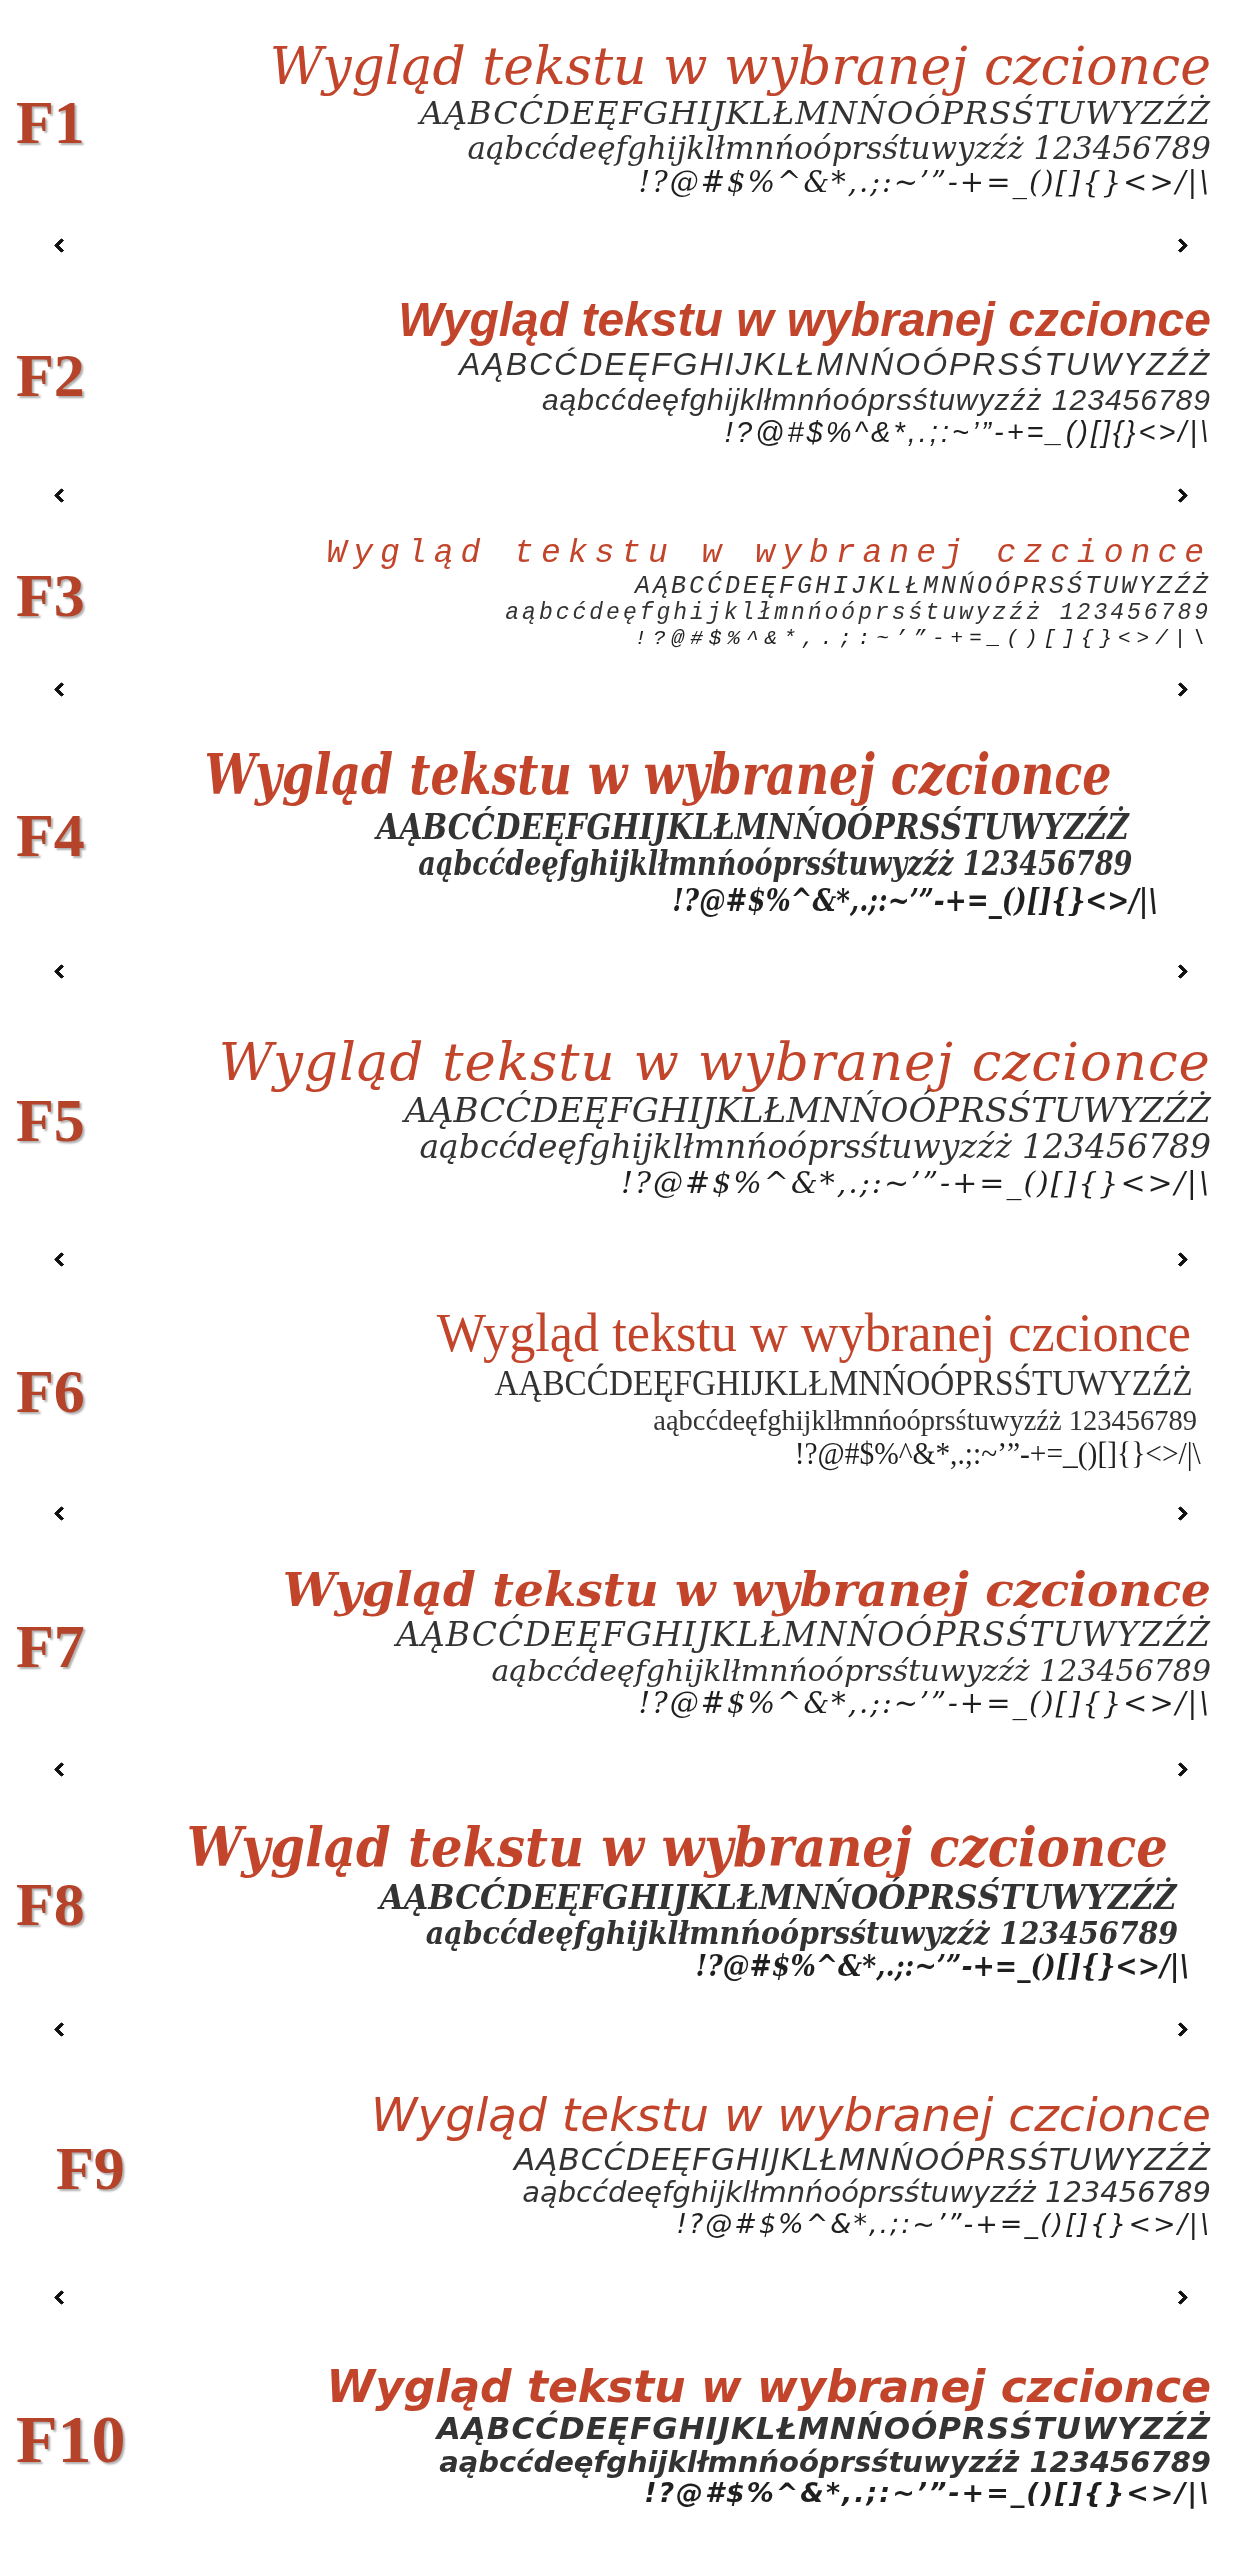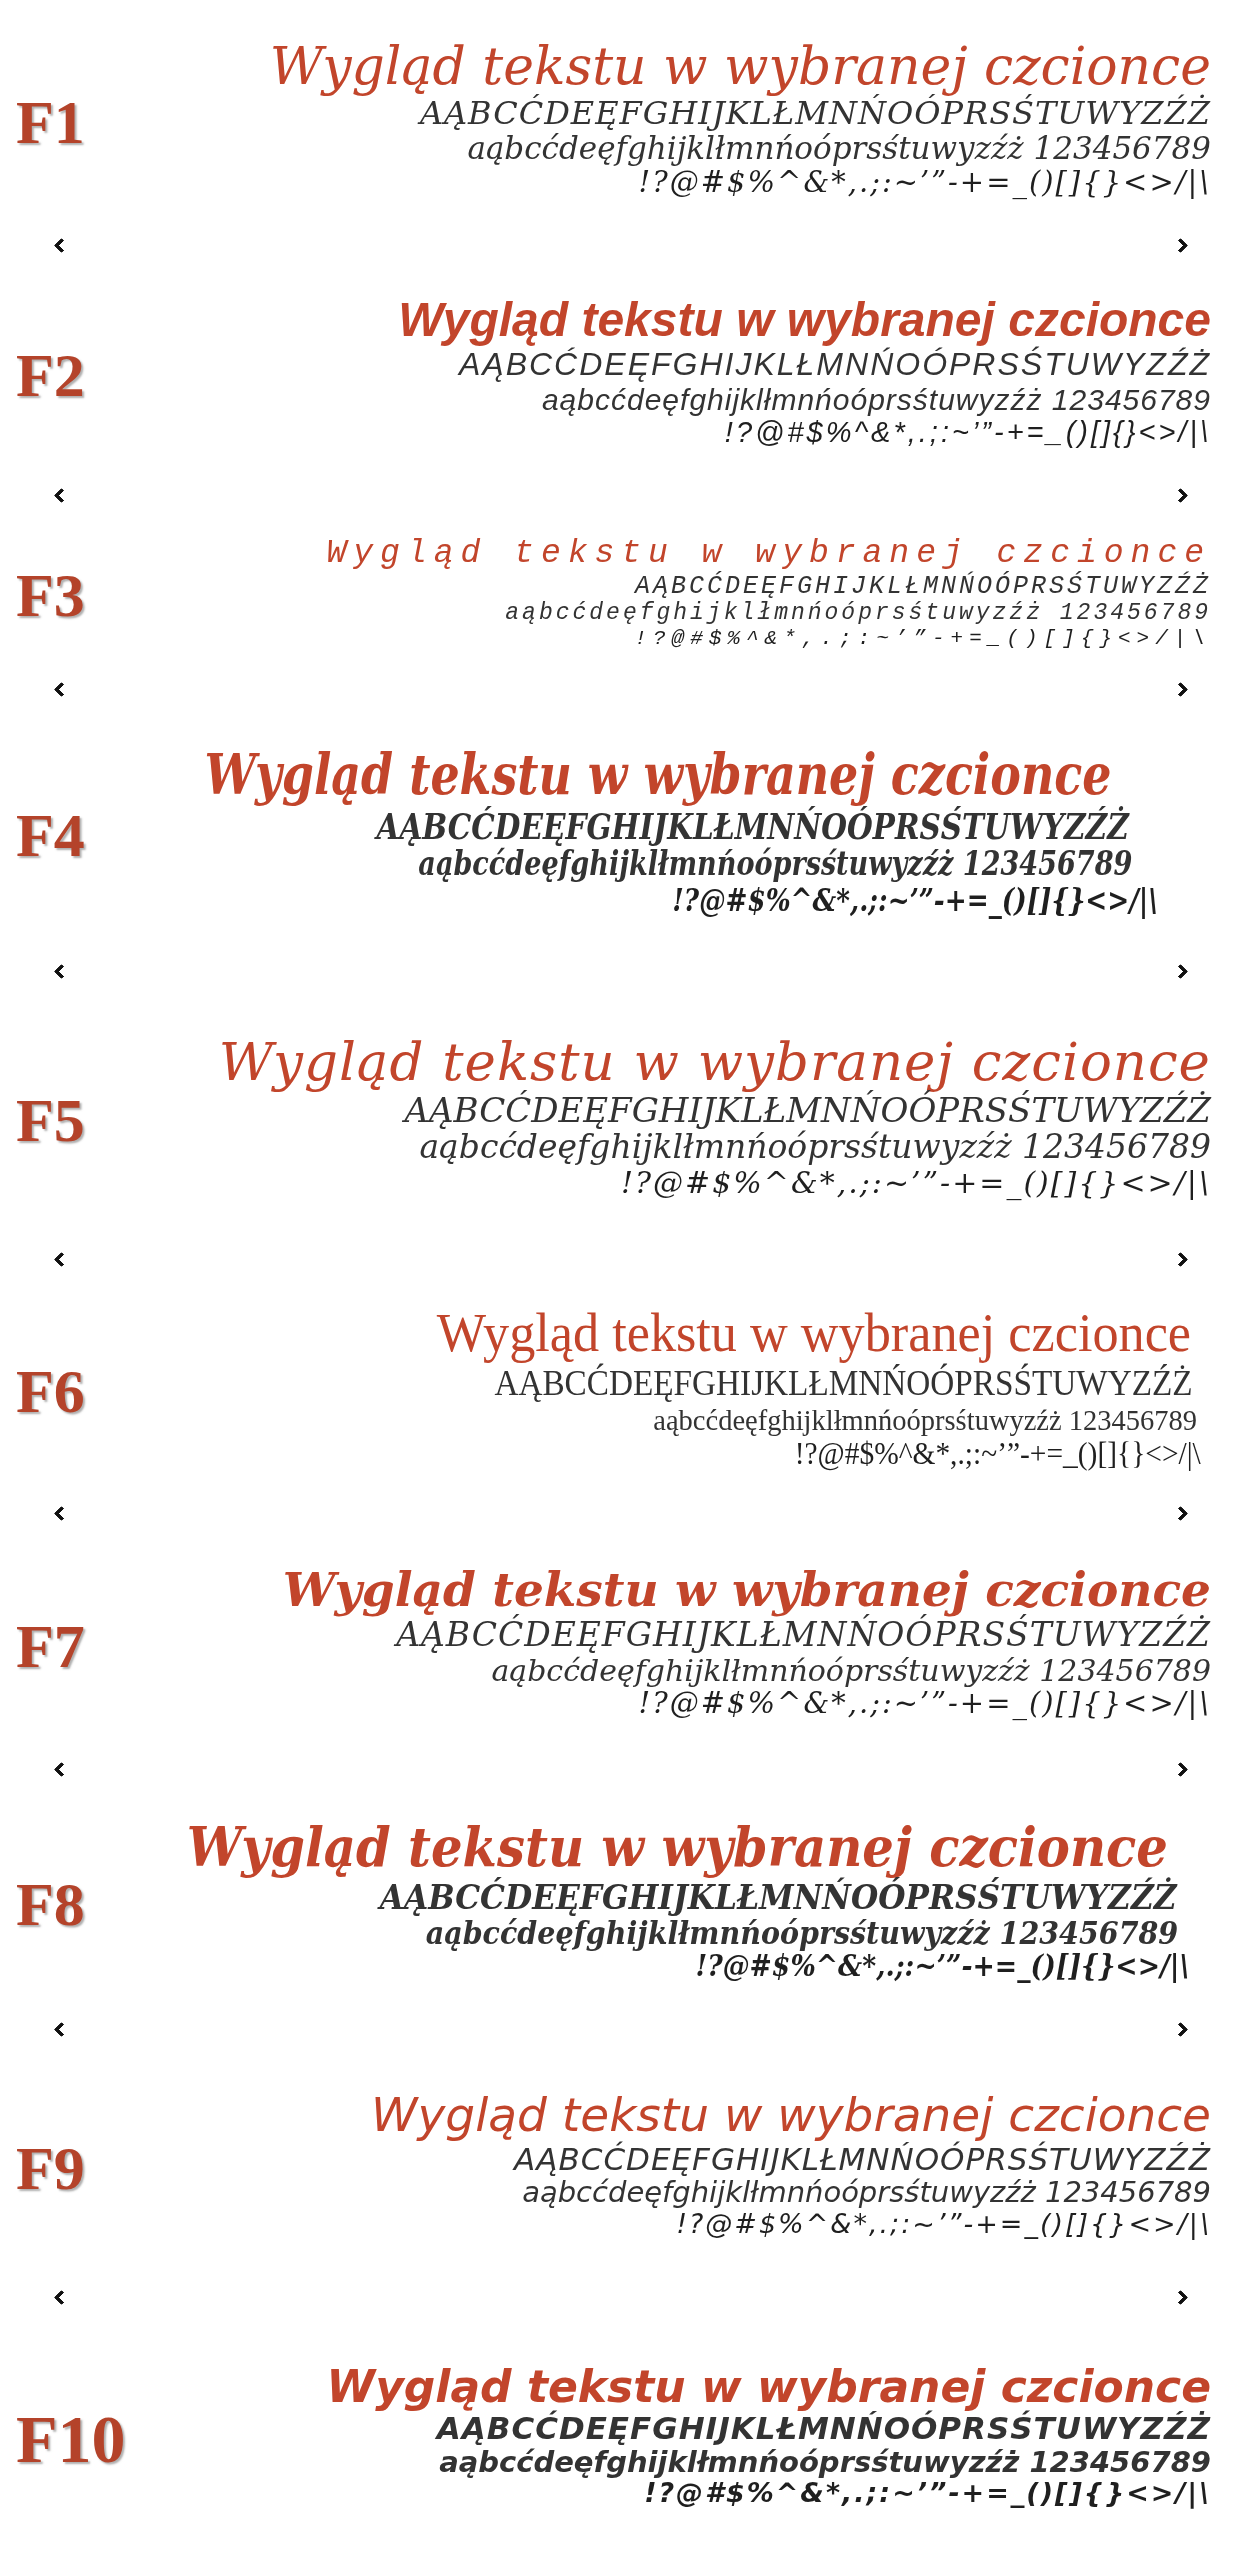--- a/index.html
+++ b/index.html
@@ -129,21 +129,21 @@
 
   
   .f8{min-height:238px;}
   .f8 .line{font-family:"DejaVu Serif",serif;font-style:italic;font-weight:bold;transform:scaleX(.92);}
   .f8 .title{font-size:54px;}
   .f8 .upper{font-size:34px;}
   .f8 .lower{font-size:31px;}
   .f8 .syms{font-size:29px;}
 
   
-  .f9{min-height:246px;}
+  .f9{min-height:246px;margin-left:40px;}
   .f9 .line{font-family:"DejaVu Sans",sans-serif;font-style:italic;}
   .f9 .title{font-size:47px;}
   .f9 .upper{font-size:31px;letter-spacing:1px;}
   .f9 .lower{font-size:29px;}
   .f9 .syms{font-size:27px;letter-spacing:2px;}
 
   
   .f10{min-height:252px;}
   .f10 .line{font-family:"DejaVu Sans",sans-serif;font-style:italic;font-weight:bold;}
   .f10 .title{font-size:44px;}

